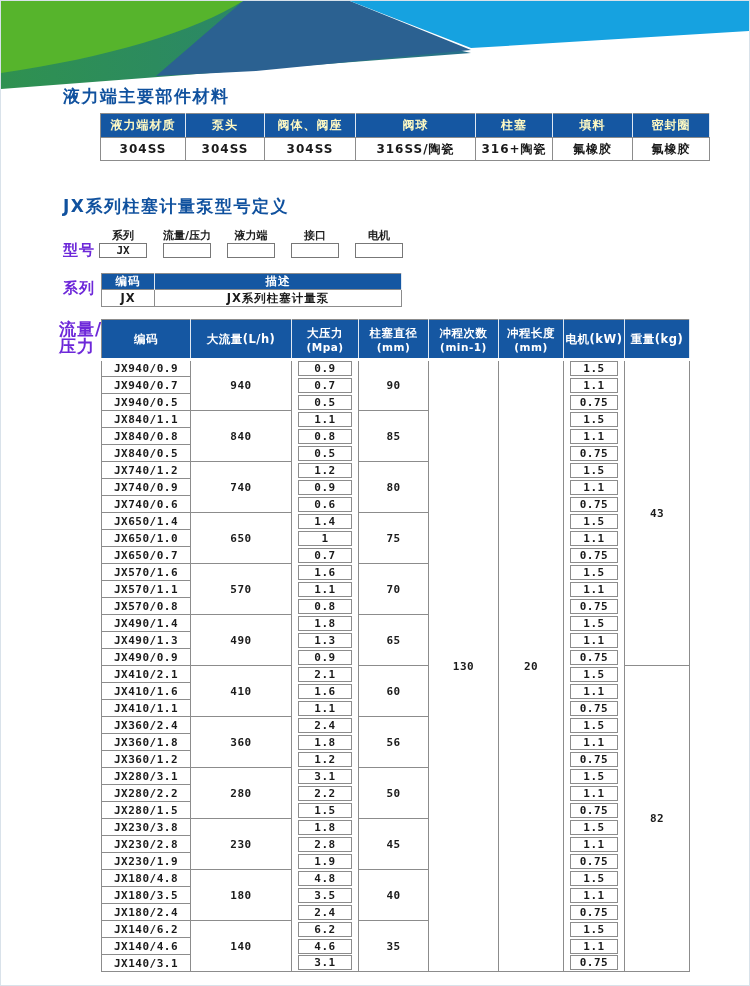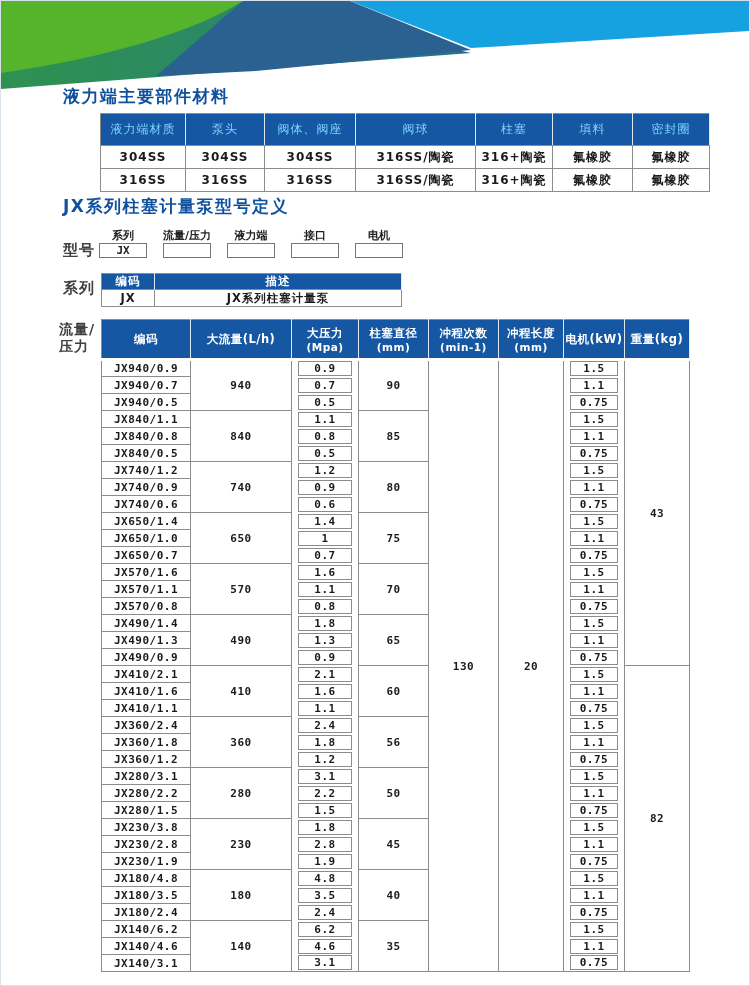--- a/index.html
+++ b/index.html
@@ -16,35 +16,35 @@
   }
   #sec1-title{top:84px;}
   #sec2-title{top:194px;}
 
   table{border-collapse:collapse;table-layout:fixed;}
   th,td{text-align:center;vertical-align:middle;padding:0;box-sizing:border-box;overflow:hidden;}
 
   
   .materials-table{position:absolute;left:99px;top:112px;width:609px;border:1px solid #8c8c8c;}
   .materials-table th{
-    background:#1557a2;color:#7dd3fc;font-size:12px;font-weight:normal;height:32px;
+    background:#1557a2;color:#fef9c3;font-size:12px;font-weight:bold;height:24px;
     border-right:1px solid #dfe8f2;border-bottom:1px solid #8c8c8c;letter-spacing:1px;
   }
   .materials-table td{
     height:23px;font-size:12px;font-weight:bold;border:1px solid #8c8c8c;letter-spacing:1px;margin-top:20px;
   }
 
   
   .row-label{
-    position:absolute;left:62px;font-size:15px;font-weight:bold;color:#404040;
+    position:absolute;left:62px;font-size:15px;font-weight:bold;color:#6d28d9;
     letter-spacing:1px;white-space:nowrap;
   }
   #model-label{top:240px;}
   #series-label{top:278px;}
-  #flow-label{top:320px;left:58px;font-size:14px;line-height:17px;width:46px;}
+  #flow-label{top:320px;left:58px;font-size:17px;line-height:17px;width:46px;}
 
   .model-fields{position:absolute;left:98px;top:227px;display:flex;gap:16px;}
   .model-field{width:48px;display:flex;flex-direction:column;align-items:center;}
   .model-field-label{font-size:11px;font-weight:bold;color:#222;white-space:nowrap;height:14px;}
   .model-field-box{
     width:48px;height:15px;border:1px solid #777;box-sizing:border-box;margin-top:1px;
     display:flex;align-items:center;justify-content:center;
     font-size:11px;font-weight:bold;font-family:"DejaVu Sans Mono","Liberation Mono",monospace;
   }
 
@@ -116,29 +116,20 @@
           <th>柱塞</th>
           <th>填料</th>
           <th>密封圈</th>
         </tr>
       </thead>
     <tbody>
         <tr>
           <td>304SS</td>
           <td>304SS</td>
           <td>304SS</td>
-          <td>316SS/陶瓷</td>
-          <td>316+陶瓷</td>
-          <td>氟橡胶</td>
-          <td>氟橡胶</td>
-        </tr>
-        <tr>
-          <td>316SS</td>
-          <td>316SS</td>
-          <td>316SS</td>
           <td>316SS/陶瓷</td>
           <td>316+陶瓷</td>
           <td>氟橡胶</td>
           <td>氟橡胶</td>
         </tr>
       </tbody>
   </table>
 
   <div id="sec2-title" class="sec-title">JX系列柱塞计量泵型号定义</div>
 

